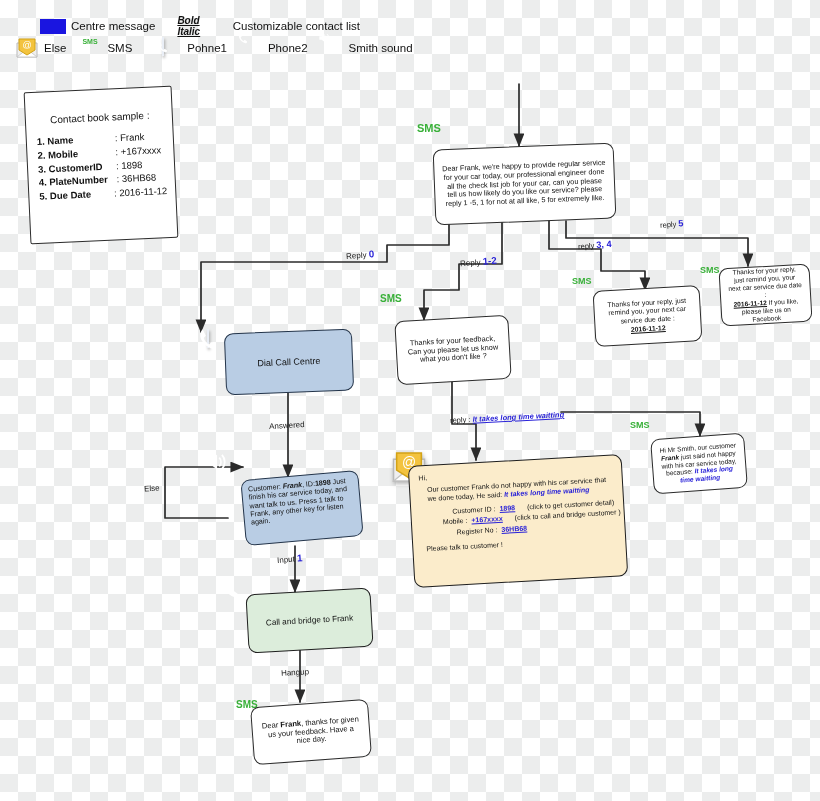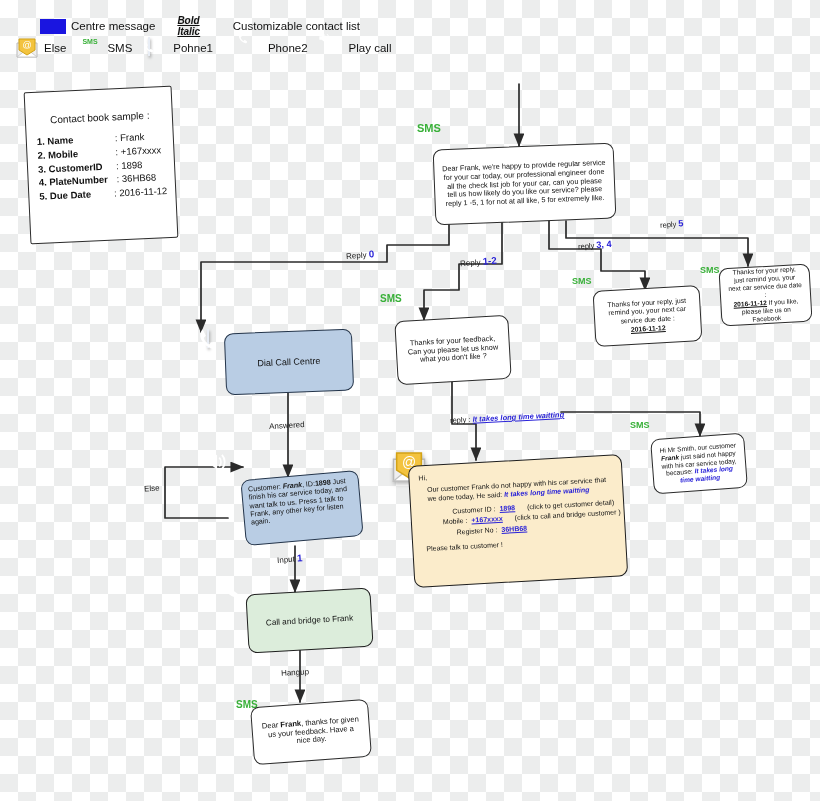--- a/index.html
+++ b/index.html
@@ -182,53 +182,53 @@
       <span class="lg-label">Else</span>
     </span>
 
     <span class="lg-item" style="margin-left:6px;">
       <span style="position:relative;width:20px;height:20px;display:inline-block;">
         <span class="ico-sms"><span class="bub"></span><span class="tail"></span><span class="txt" style="font-size:7px;">SMS</span></span>
       </span>
       <span class="lg-label">SMS</span>
     </span>
 
-    <span class="lg-item" style="margin-left:6px;">
+    <span class="lg-item" style="margin-left:20px;">
       <span style="position:relative;width:20px;height:20px;display:inline-block;">
         <span class="ico-phone1">
           <svg class="handset" width="14" height="14" viewBox="0 0 24 24">
               <path d="M7,3 C5,5 4,9 6,13 C8,17 12,20 16,21 C18,21.4 19,20 19,18 L15,15 L13,17 C11,16 9,14 8,11 L10,9 z" fill="#ffffff"></path>
             </svg>
         </span>
       </span>
       <span class="lg-label">Pohne1</span>
     </span>
 
-    <span class="lg-item" style="margin-left:20px;">
+    <span class="lg-item" style="margin-left:6px;">
       <span style="position:relative;width:20px;height:20px;display:inline-block;">
         <span class="ico-phone2">
           <svg class="handset" width="14" height="14" viewBox="0 0 24 24">
               <path d="M7,3 C5,5 4,9 6,13 C8,17 12,20 16,21 C18,21.4 19,20 19,18 L15,15 L13,17 C11,16 9,14 8,11 L10,9 z" fill="#ffffff"></path>
             </svg>
         </span>
       </span>
       <span class="lg-label">Phone2</span>
     </span>
 
     <span class="lg-item" style="margin-left:6px;">
       <span style="position:relative;width:20px;height:20px;display:inline-block;">
         <span class="ico-sound">
           <svg class="handset" width="14" height="14" viewBox="0 0 24 24">
             <path d="M4,9 L8,9 L13,5 L13,19 L8,15 L4,15 z" fill="#ffffff"></path>
             <path d="M15,8 A6,6 0 0,1 15,16" stroke="#ffffff" stroke-width="1.7" fill="none"></path>
             <path d="M17.5,5.5 A9.5,9.5 0 0,1 17.5,18.5" stroke="#ffffff" stroke-width="1.7" fill="none"></path>
           </svg>
         </span>
       </span>
-      <span class="lg-label">Play call</span>
+      <span class="lg-label">Smith sound</span>
     </span>
   </div>
 </div>
 
 <div class="card" style="left:27px;top:89px;width:148px;height:152px;border-radius:2px;transform:rotate(-2.6deg);">
   <div style="position:absolute;inset:0;padding:22px 8px 6px 10px;box-sizing:border-box;font-size:9.5px;color:#111;">
     <div style="text-align:center;margin-bottom:9px;font-size:10px;">Contact book sample :</div>
     <div id="cb-rows">
         <div style="display: flex; line-height: 1.45; font-weight: bold;">
           <span style="width: 78px; white-space: nowrap;">1. Name</span>

